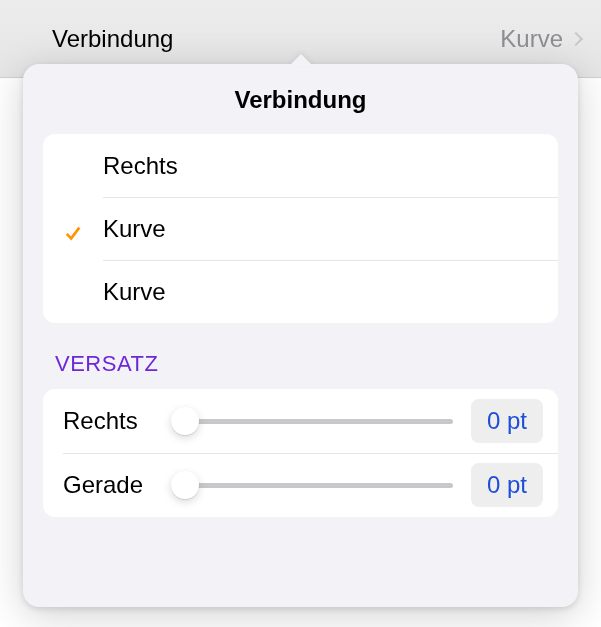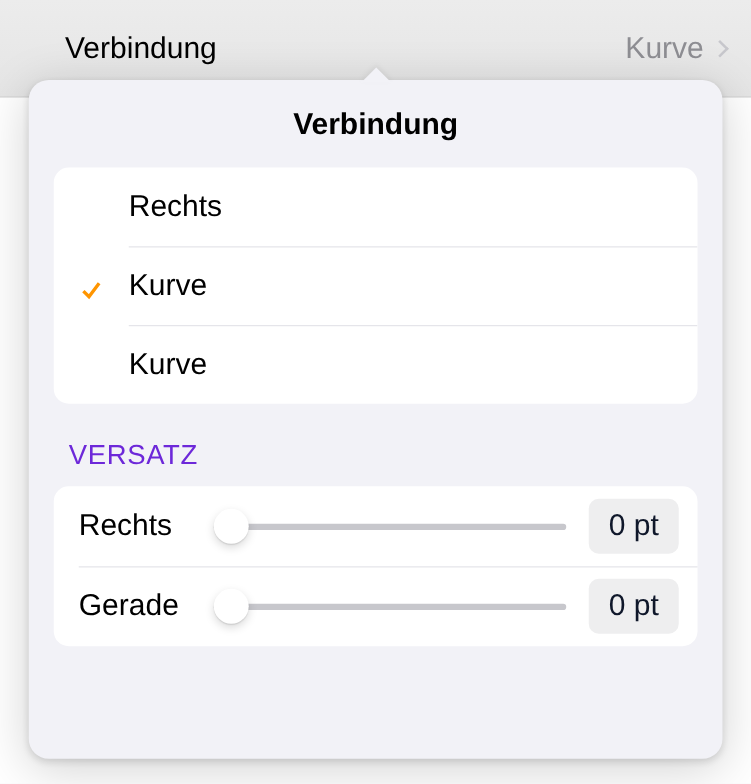--- a/index.html
+++ b/index.html
@@ -171,21 +171,21 @@
       background: #fff;
       border-radius: 50%;
       box-shadow: 0 1px 1px rgba(0,0,0,0.1), 0 3px 8px rgba(0,0,0,0.15);
       top: 0;
     }
     .value-pill {
       background: #eeeeef;
       border-radius: 8px;
       padding: 8px 14px;
       font-size: 24px;
-      color: #0f172a;
+      color: #1d4ed8;
       min-width: 72px;
       text-align: center;
     }
   </style>
 </head>
 <body>
 
 <div class="parent-row">
   <span>Verbindung</span>
   <div class="value-wrap">

